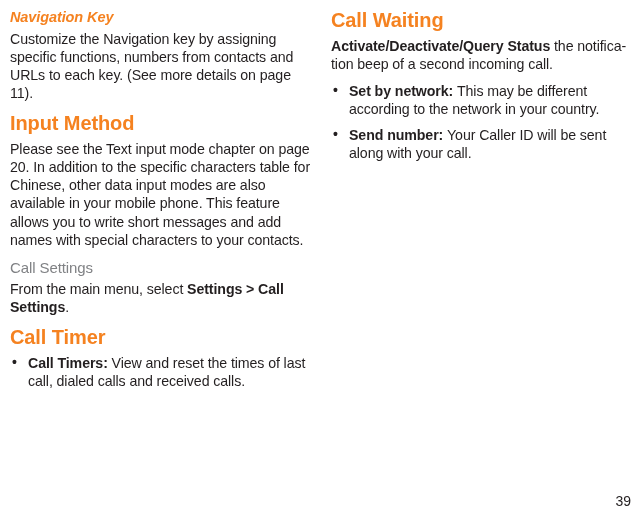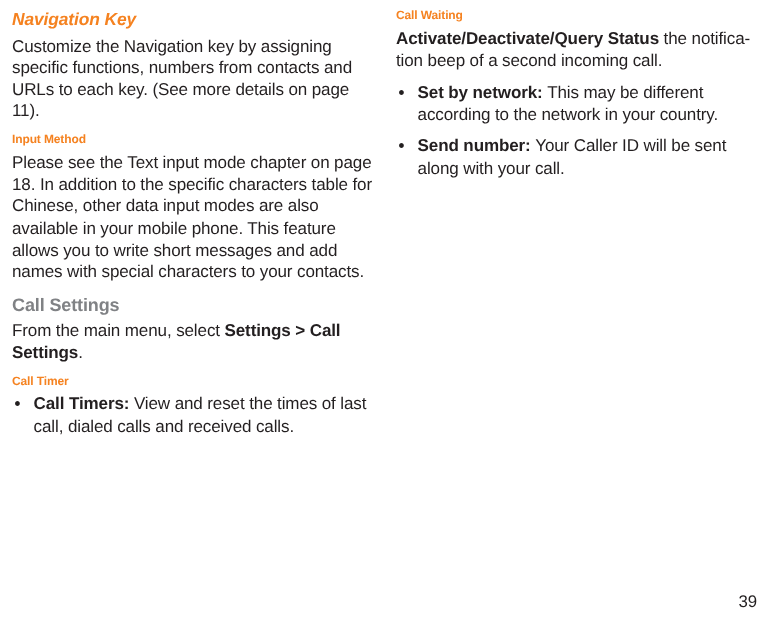--- a/index.html
+++ b/index.html
@@ -7,44 +7,45 @@
   body {
     font-family: Arial, Helvetica, sans-serif;
     background: #fff;
     color: #231f20;
     position: relative;
   }
   .page {
     display: flex;
     padding: 8px 10px 0 10px;
     gap: 20px;
+    justify-content: space-between;
   }
   .col {
     width: 300px;
     font-size: 14.2px;
     line-height: 1.28;
     font-stretch: condensed;
     letter-spacing: -0.1px;
   }
   .h-orange-italic {
     color: #f58220;
     font-weight: bold;
     font-style: italic;
     font-size: 14.5px;
     margin-bottom: 3px;
   }
   .h-orange {
     color: #f58220;
     font-weight: bold;
-    font-size: 10px;
+    font-size: 20px;
     margin-bottom: 3px;
   }
   .h-gray {
     color: #808285;
-    font-weight: 700;
+    font-weight: 400;
     font-size: 15px;
     margin-bottom: 3px;
   }
   p { margin-bottom: 9px; }
   .b { font-weight: bold; }
   ul { list-style: none; margin-bottom: 9px; }
   li {
     position: relative;
     padding-left: 18px;
     margin-bottom: 8px;
@@ -69,21 +70,21 @@
 </head>
 <body>
 
 <div class="page">
 
   <div class="col">
     <div class="h-orange-italic">Navigation Key</div>
     <p>Customize the Navigation key by assigning specific functions, numbers from contacts and URLs to each key. (See more details on page 11).</p>
 
     <div class="h-orange">Input Method</div>
-    <p>Please see the Text input mode chapter on page 18. In addition to the specific characters table for Chinese, other data input modes are also available in your mobile phone. This feature allows you to write short messages and add names with special characters to your contacts.</p>
+    <p>Please see the Text input mode chapter on page 20. In addition to the specific characters table for Chinese, other data input modes are also available in your mobile phone. This feature allows you to write short messages and add names with special characters to your contacts.</p>
 
     <div class="h-gray">Call Settings</div>
     <p>
       <span>From the main menu, select </span><span class="b">Settings &gt; Call Settings</span><span>.</span>
     </p>
 
     <div class="h-orange">Call Timer</div>
     <ul>
       <li>
         <span class="b">Call Timers: </span><span>View and reset the times of last call, dialed calls and received calls.</span>

